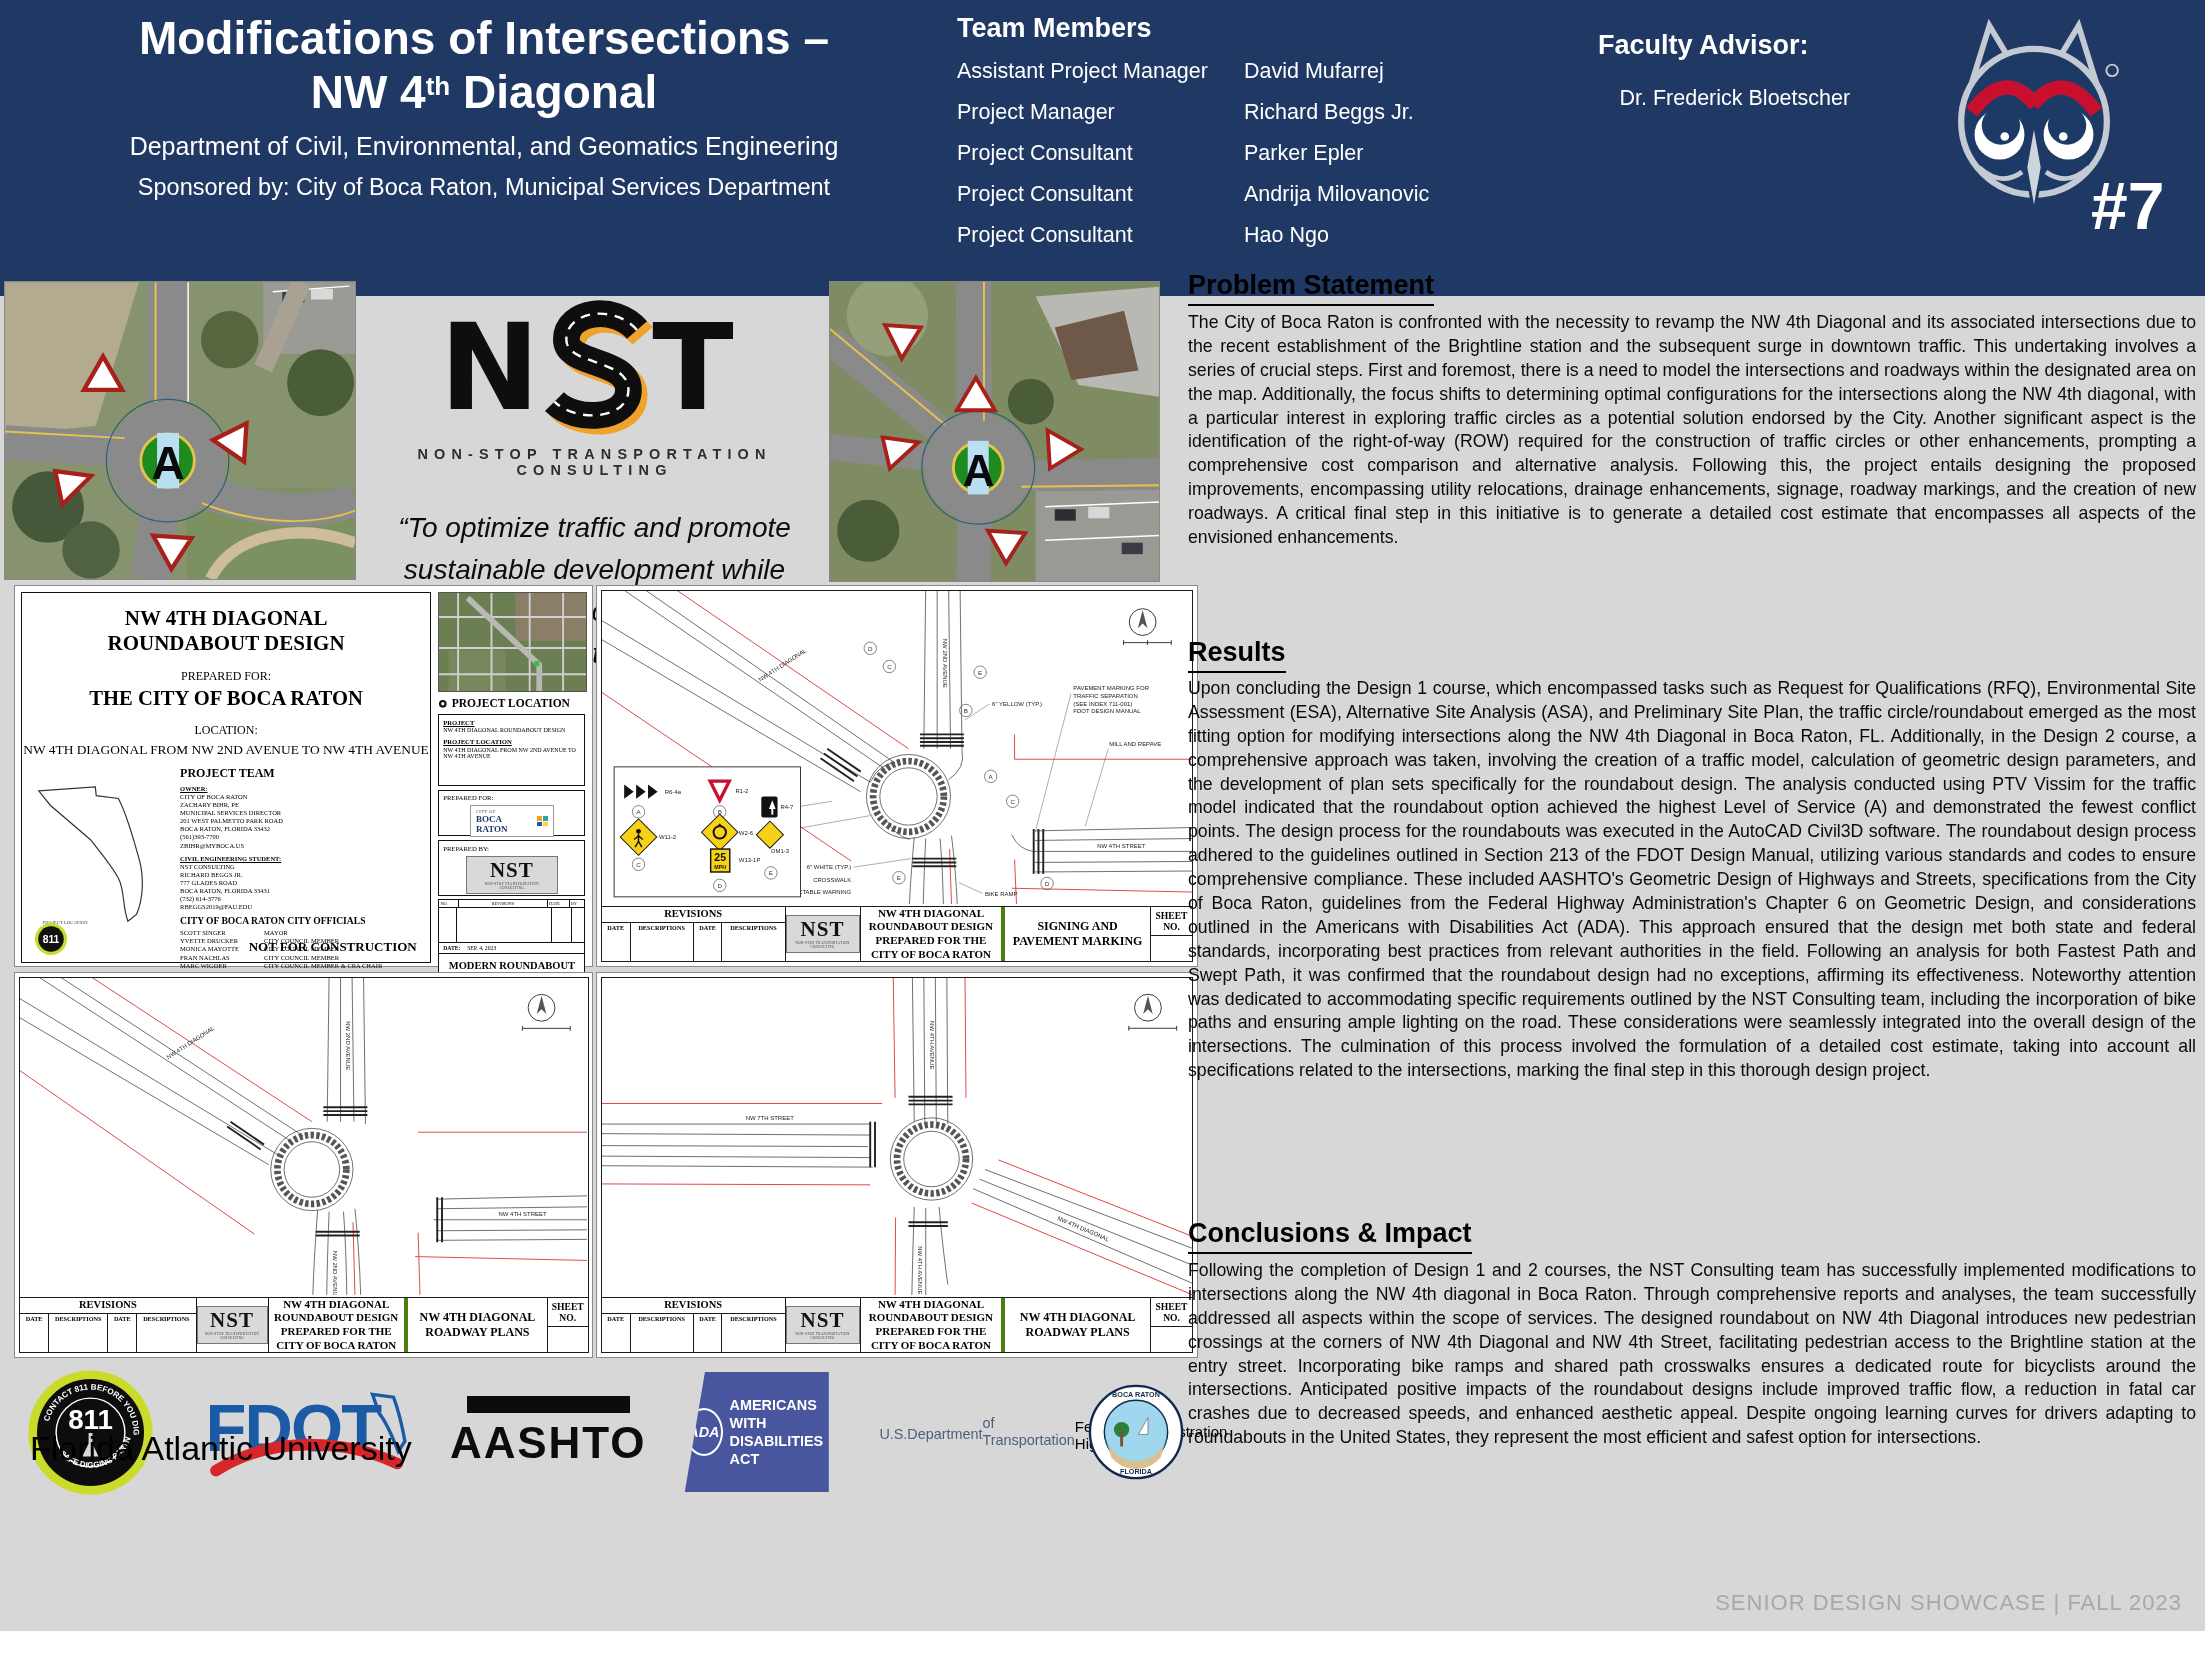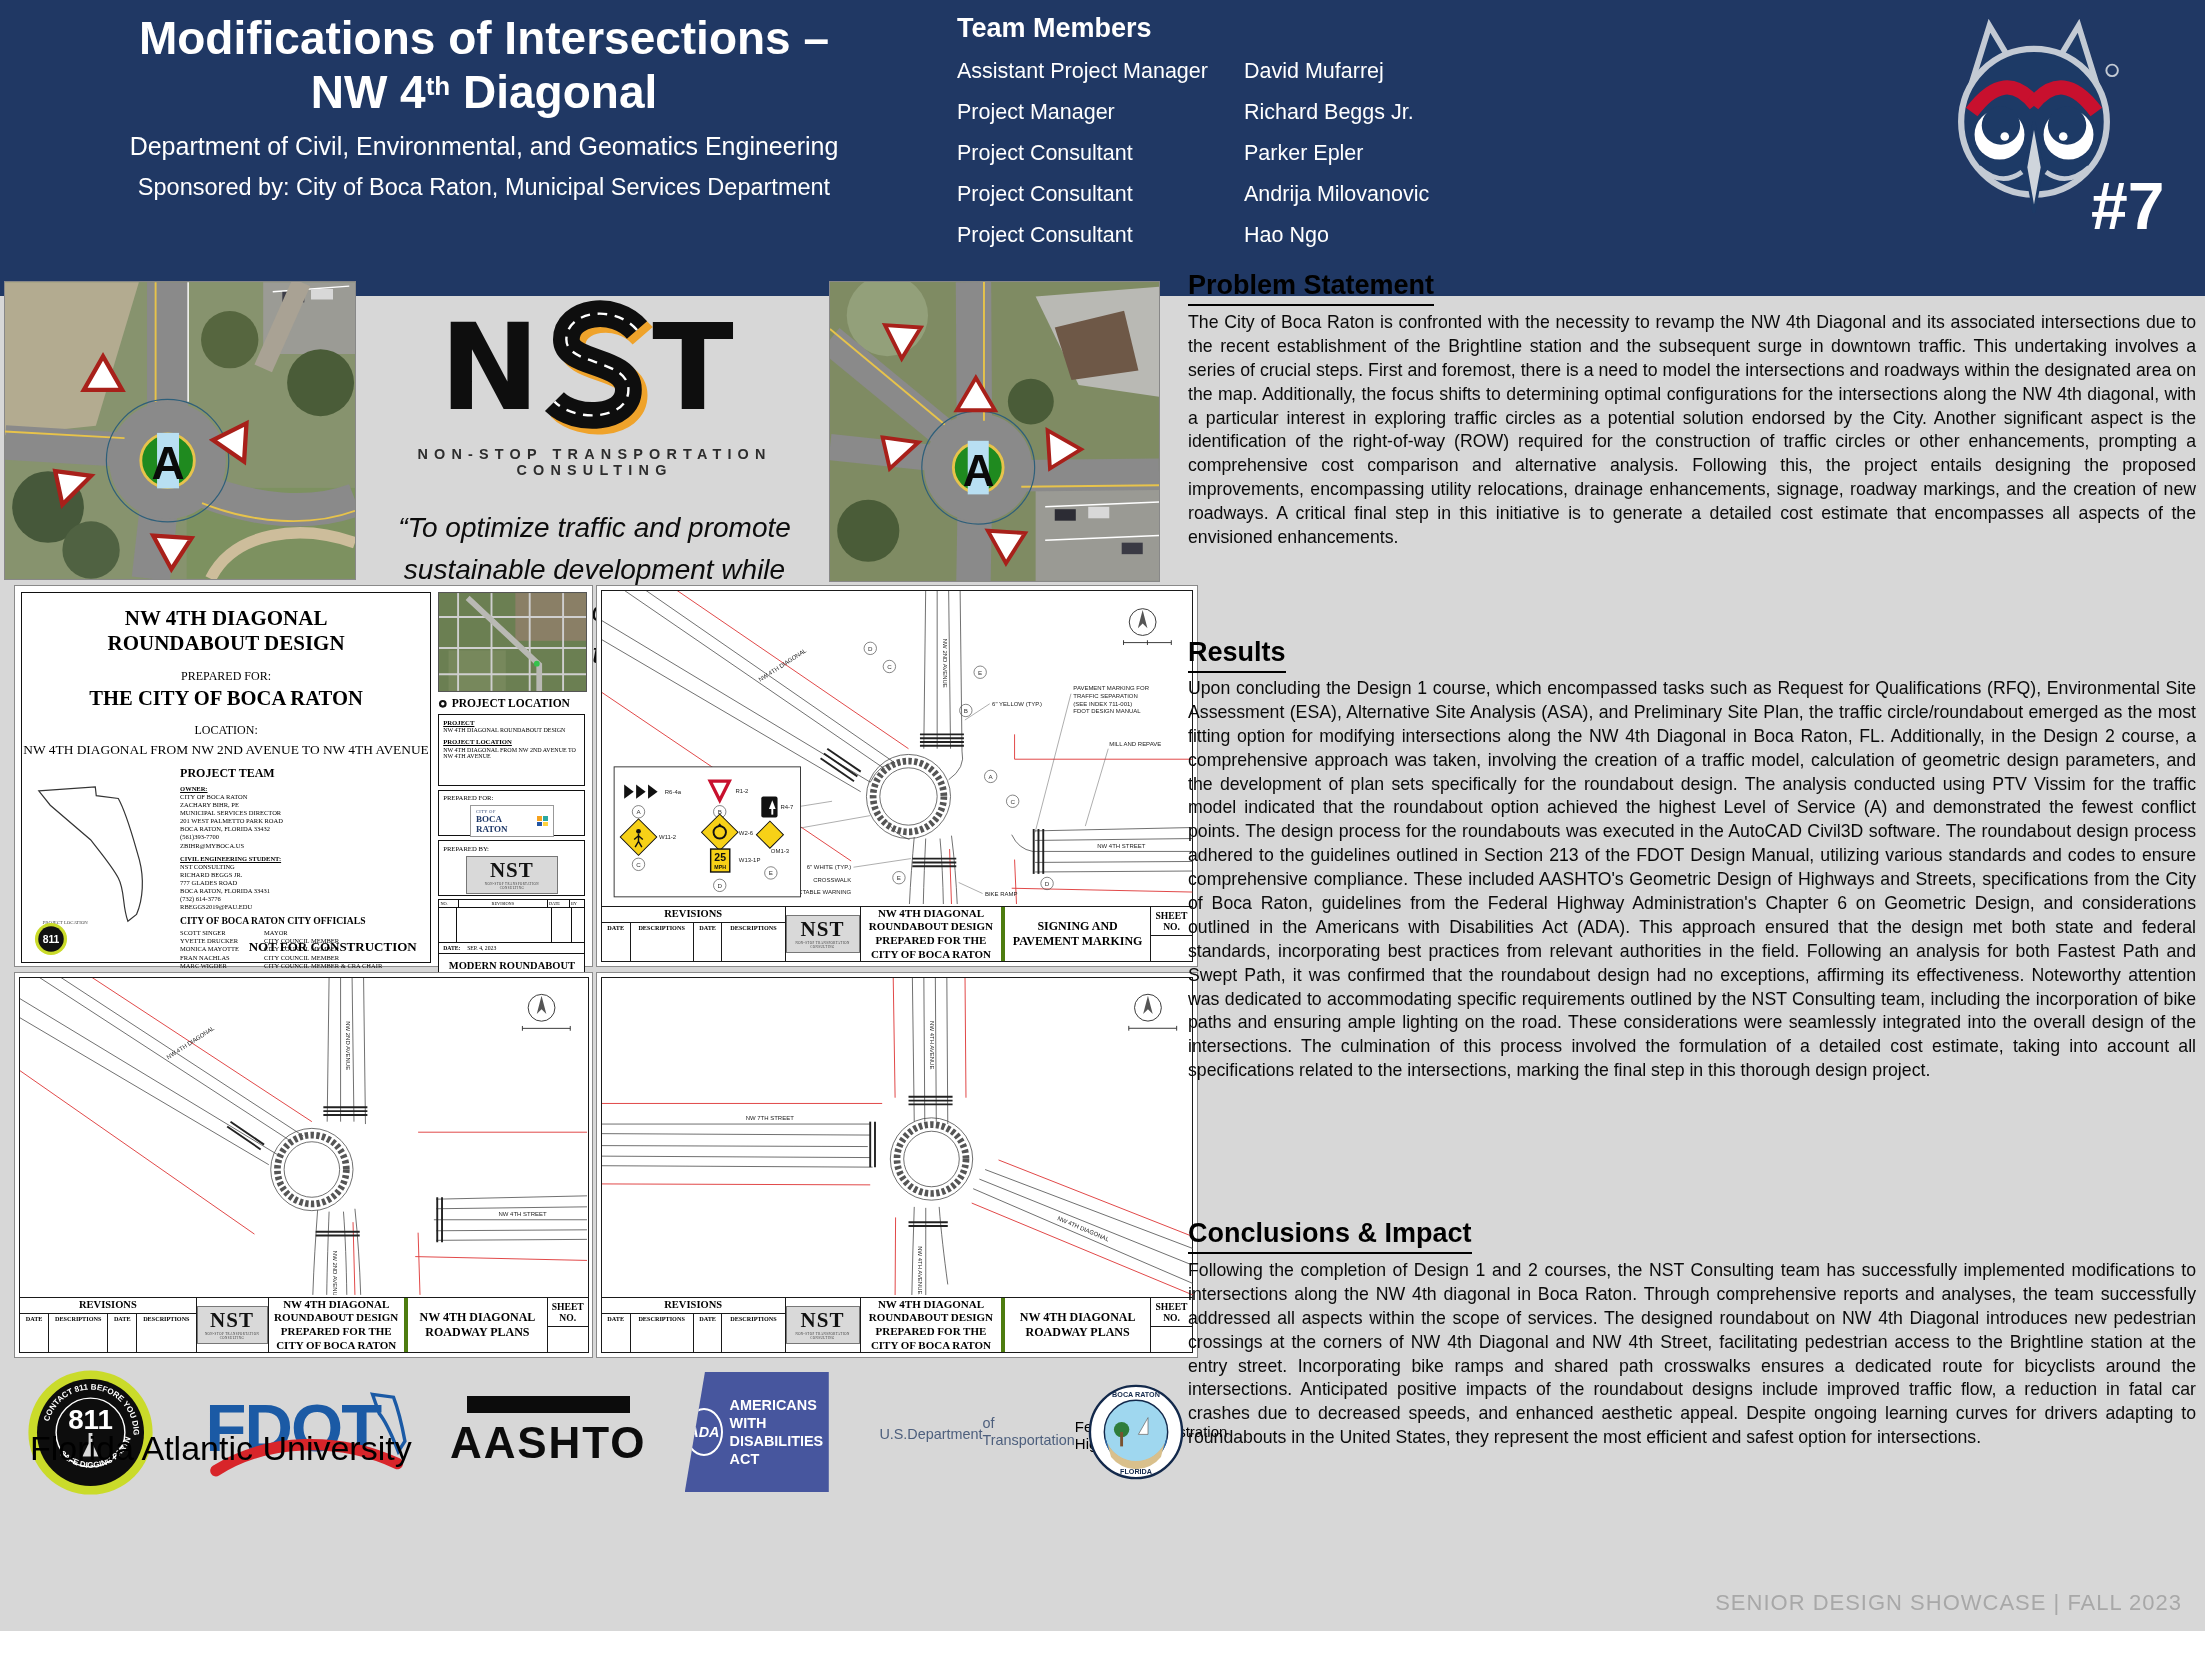--- a/index.html
+++ b/index.html
@@ -128,20 +128,24 @@
       <div class="team-row">
         <div class="team-role">Project Consultant</div>
         <div>Andrija Milovanovic</div>
       </div>
       <div class="team-row">
         <div class="team-role">Project Consultant</div>
         <div>Hao Ngo</div>
       </div>
     </div>
 
+    <div class="advisor">
+      <div class="advisor-h">Faculty Advisor:</div>
+      <div class="advisor-name">Dr. Frederick Bloetscher</div>
+    </div>
 
     <svg class="abs" style="left:1907px;top:8.6px;" width="254" height="211" viewBox="0 0 530 440">
       <polygon points="130,170 172,35 228,128" fill="#1d3a66" stroke="#c3cad4" stroke-width="12"></polygon>
       <polygon points="400,170 358,35 302,128" fill="#1d3a66" stroke="#c3cad4" stroke-width="12"></polygon>
       <circle cx="265" cy="235" r="152" fill="#1d3a66" stroke="#c3cad4" stroke-width="13"></circle>
       <path d="M135,215 Q205,120 268,200" stroke="#c8102e" stroke-width="30" fill="none"></path>
       <path d="M395,215 Q325,120 262,200" stroke="#c8102e" stroke-width="30" fill="none"></path>
       <circle cx="193" cy="262" r="52" fill="#ffffff"></circle>
       <circle cx="337" cy="262" r="52" fill="#ffffff"></circle>
       <circle cx="196" cy="243" r="40" fill="#1d3a66"></circle>

